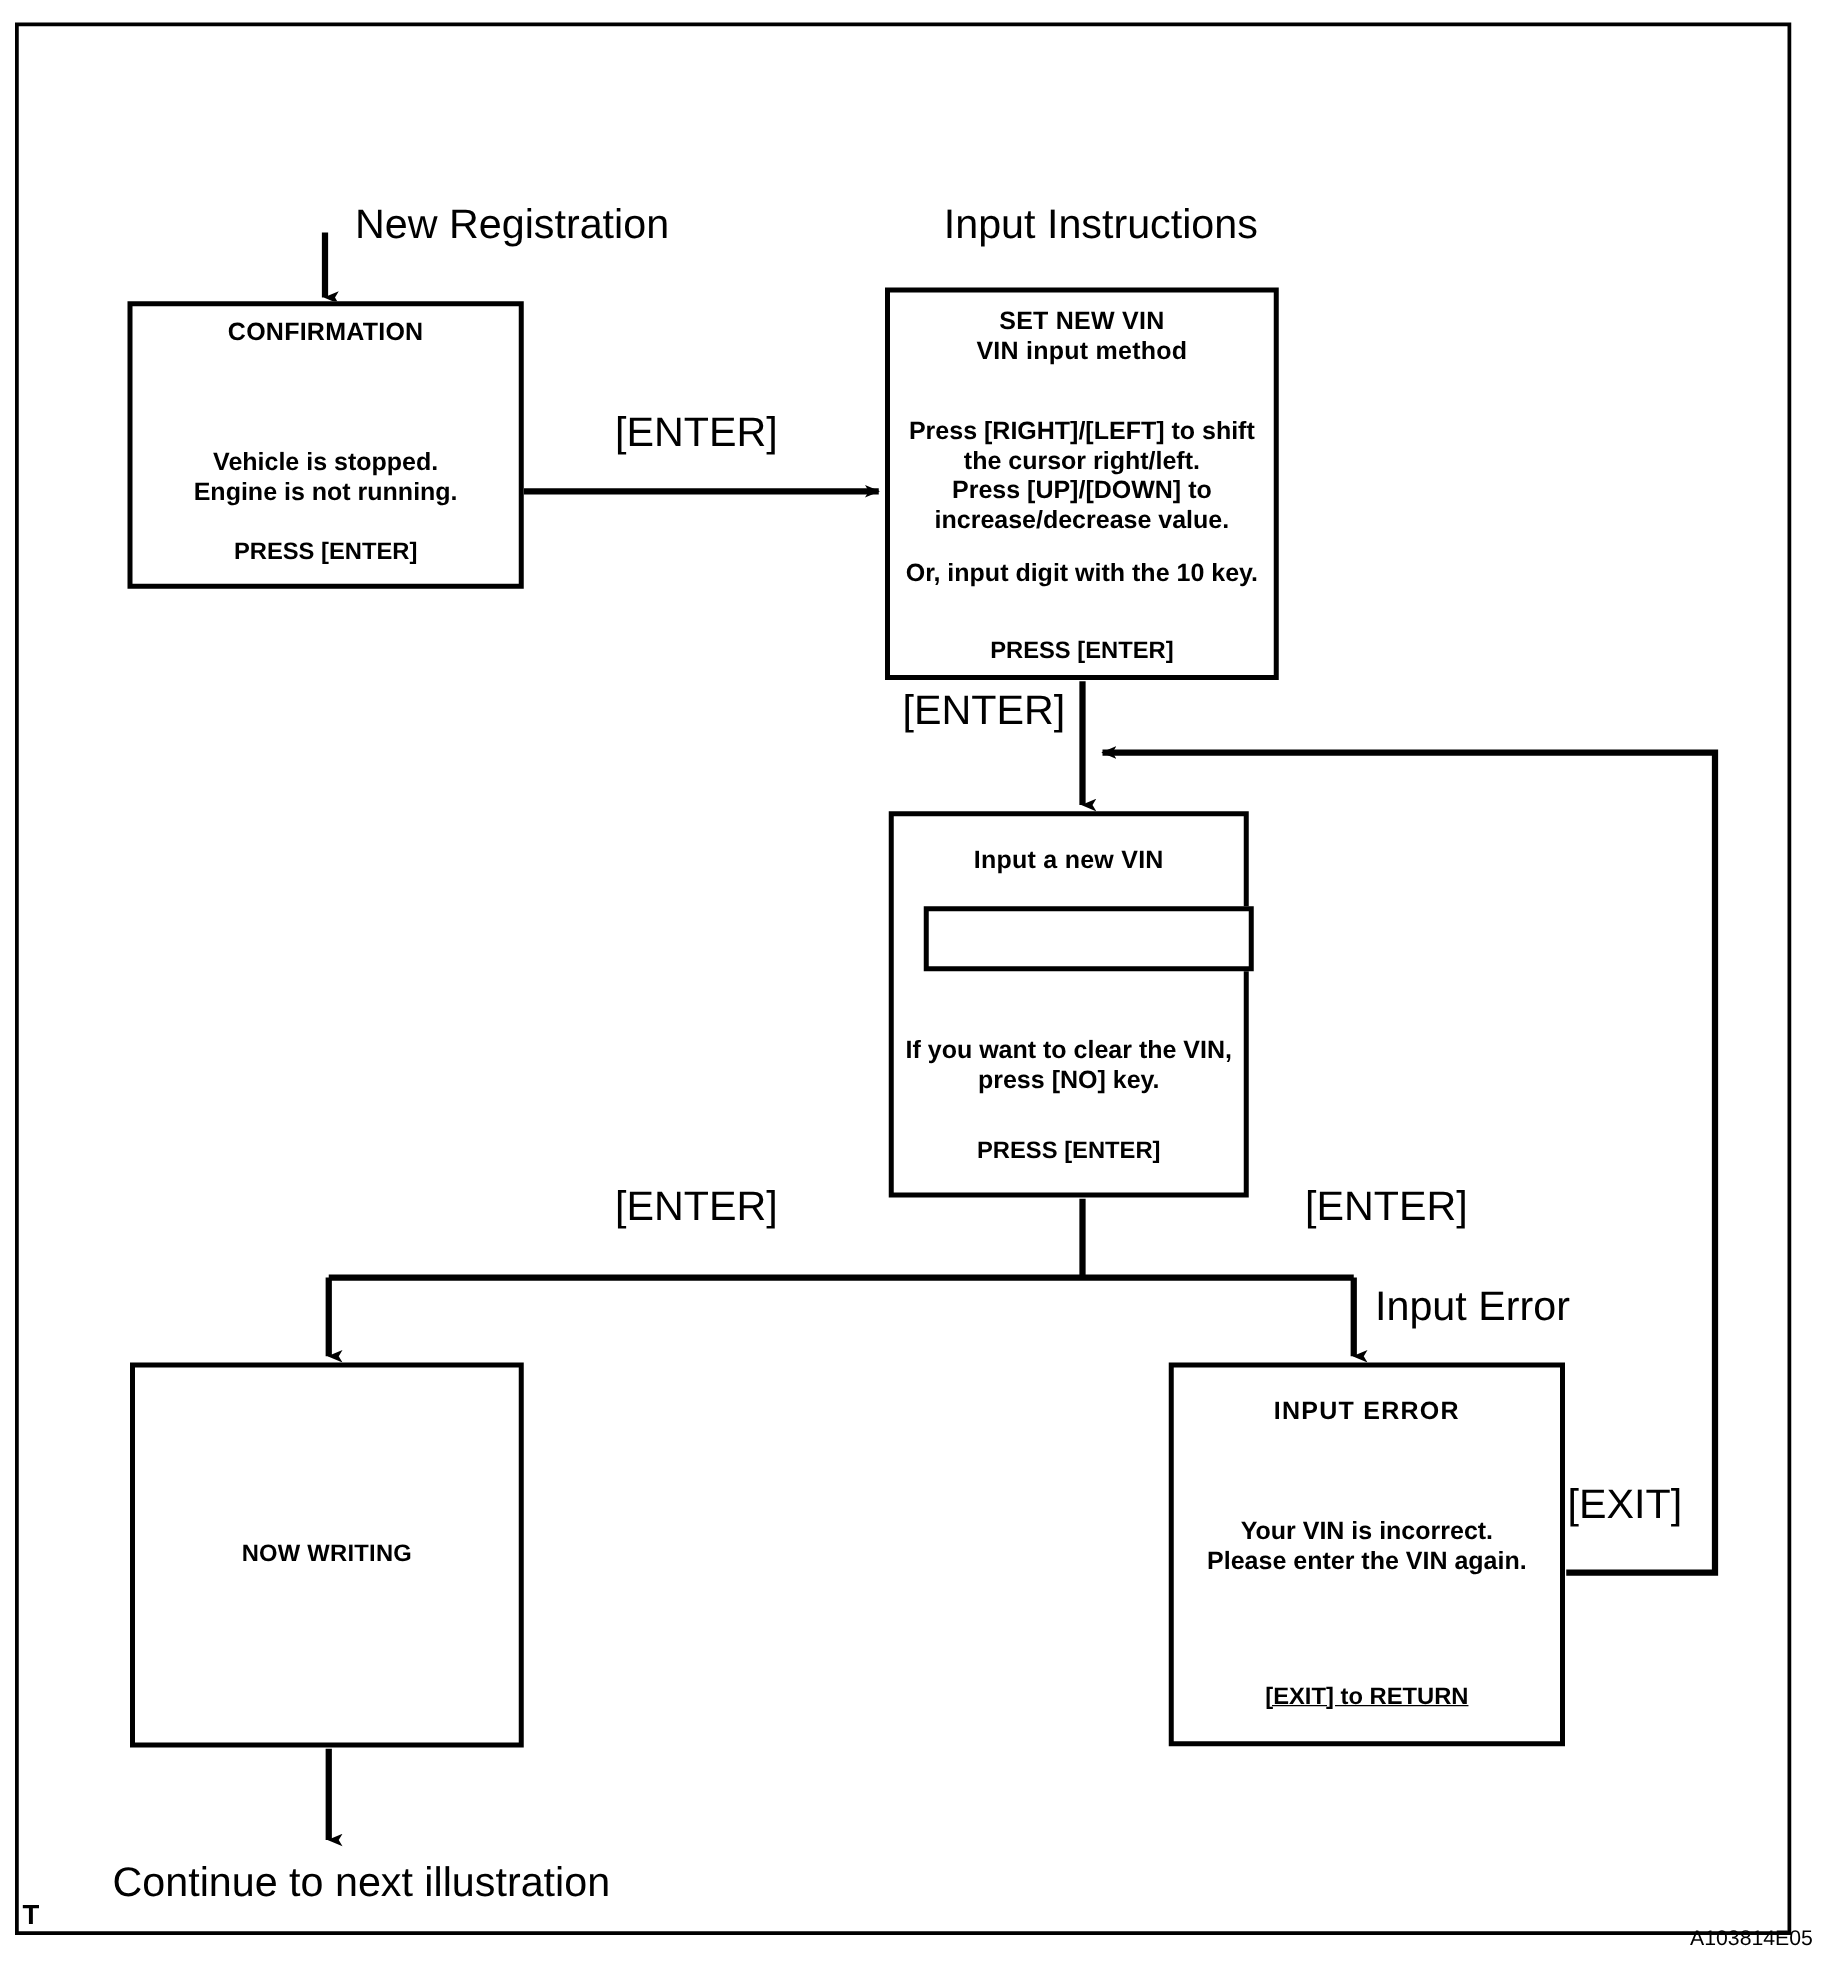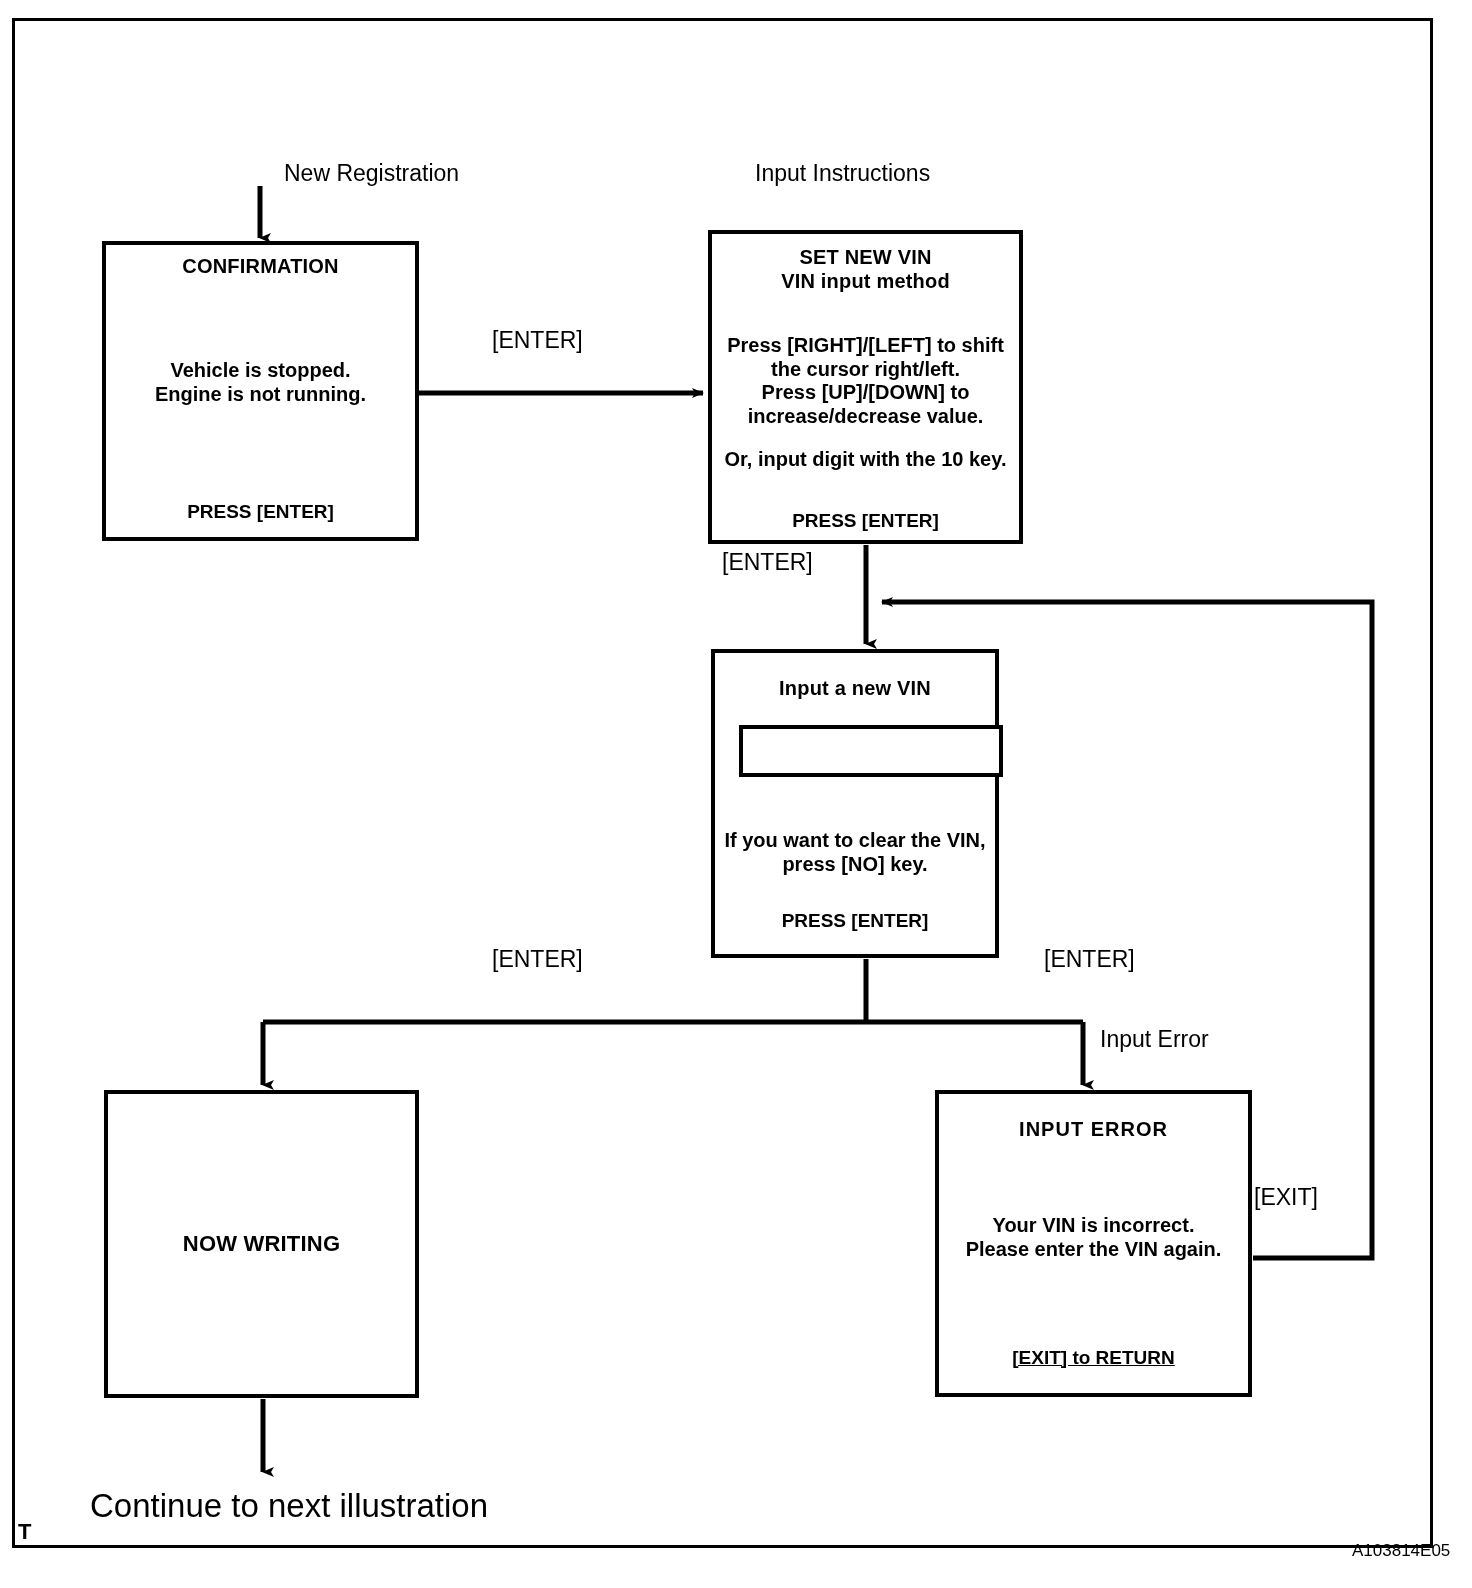--- a/index.html
+++ b/index.html
@@ -30,21 +30,21 @@
     box-sizing:border-box;
     background:#fff;
     font-weight:bold;
     text-align:center;
     line-height:1.18;
   }
   .screen .ttl{font-size:20px;letter-spacing:.2px;}
   .screen .body{font-size:20px;}
   .screen .foot{font-size:19px;}
 
-  #box-confirmation{left:102px;top:241px;width:317px;height:300px;}
+  #box-confirmation{left:102px;top:241px;width:317px;height:230px;}
   #box-confirmation .ttl{position:absolute;left:0;right:0;top:10px;}
   #box-confirmation .body{position:absolute;left:0;right:0;top:90px;margin-top:24px;}
   #box-confirmation .foot{position:absolute;left:0;right:0;bottom:14px;}
 
   #box-setvin{left:708px;top:230px;width:315px;height:314px;}
   #box-setvin .ttl{position:absolute;left:0;right:0;top:12px;}
   #box-setvin .body{position:absolute;left:6px;right:6px;top:100px;}
   #box-setvin .body .grp2{margin-top:20px;}
   #box-setvin .foot{position:absolute;left:0;right:0;bottom:8px;}
 
@@ -53,32 +53,32 @@
   #box-inputvin .vinfield{
     position:absolute;left:24px;top:72px;width:264px;height:52px;
     border:4px solid #000;box-sizing:border-box;background:#fff;
   }
   #box-inputvin .body{position:absolute;left:4px;right:4px;top:176px;}
   #box-inputvin .foot{position:absolute;left:0;right:0;bottom:22px;}
 
   #box-nowwriting{left:104px;top:1090px;width:315px;height:308px;}
   #box-nowwriting .ttl{
     position:absolute;left:0;right:0;top:50%;
-    transform:translateY(-50%);font-size:22px;
+    transform:translateY(-50%);font-size:19px;
   }
 
   #box-inputerror{left:935px;top:1090px;width:317px;height:307px;}
   #box-inputerror .ttl{position:absolute;left:0;right:0;top:24px;letter-spacing:1px;}
   #box-inputerror .body{position:absolute;left:2px;right:2px;top:120px;}
   #box-inputerror .foot{position:absolute;left:0;right:0;bottom:24px;text-decoration:underline;}
 
   
   .anno{
     position:absolute;
-    font-size:23px;
+    font-size:33px;
     font-weight:normal;
     white-space:nowrap;
     color:#000;
   }
   #lbl-new-registration{left:284px;top:160px;}
   #lbl-input-instructions{left:755px;top:160px;}
   #lbl-enter-1{left:492px;top:327px;}
   #lbl-enter-2{left:722px;top:549px;}
   #lbl-enter-3{left:492px;top:946px;}
   #lbl-enter-4{left:1044px;top:946px;}

